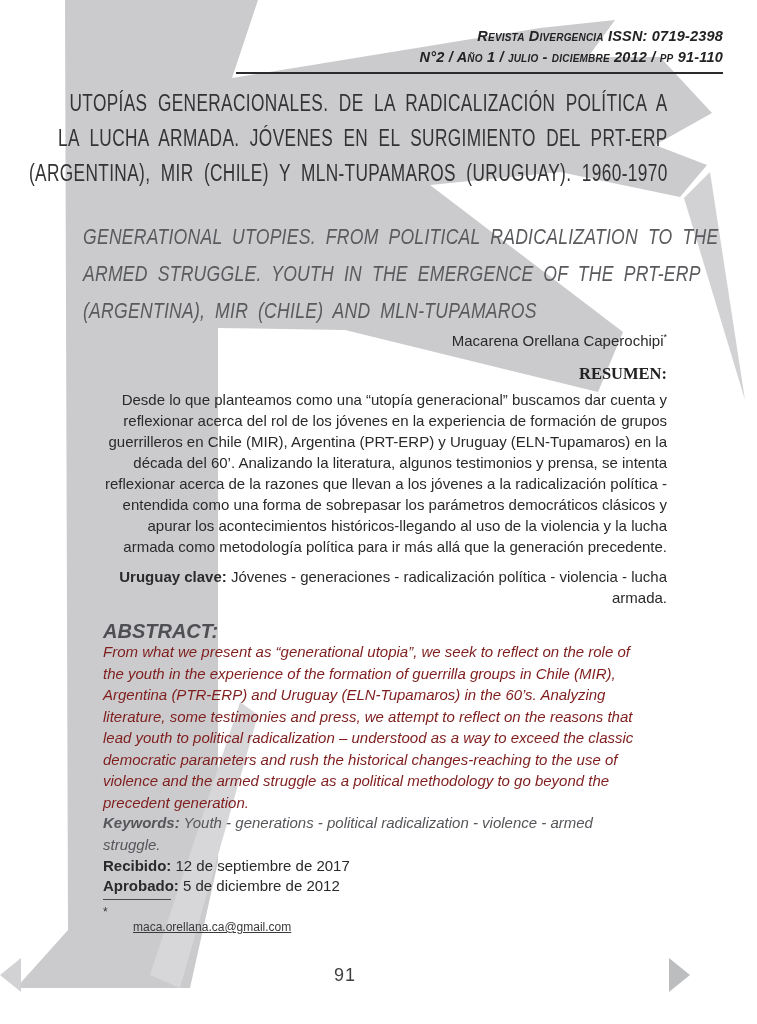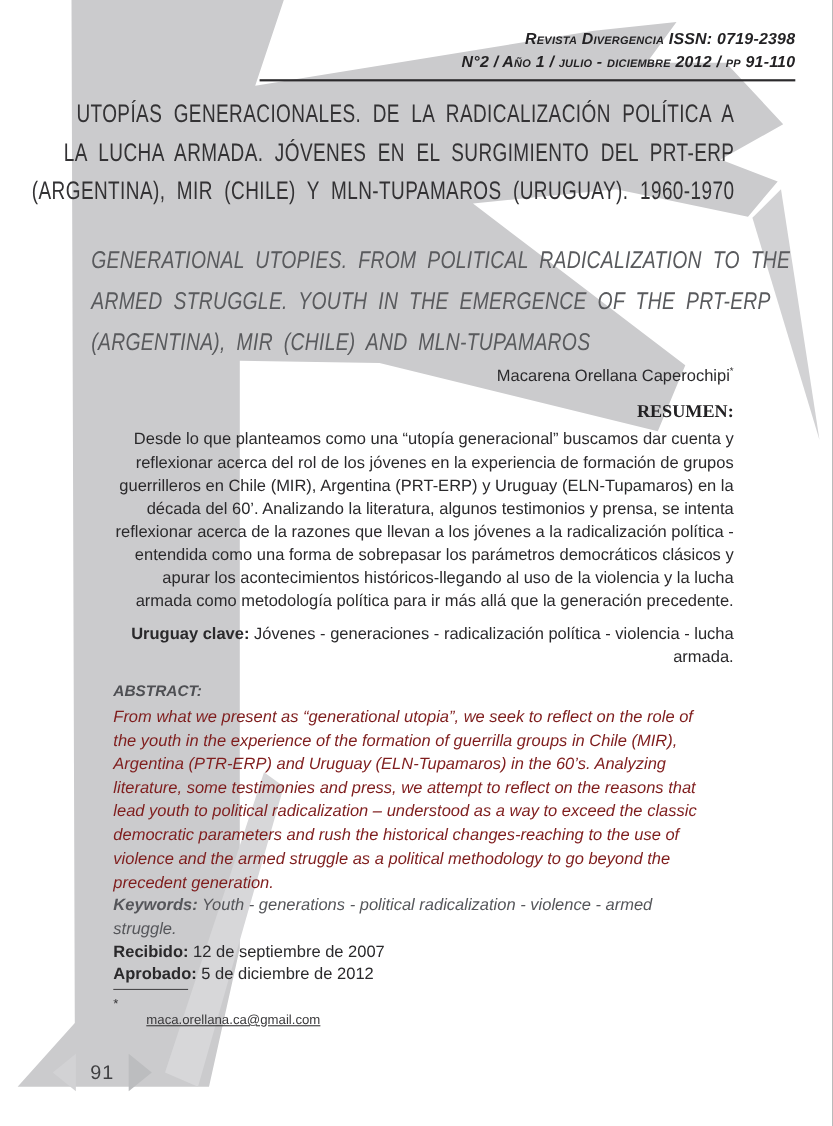--- a/index.html
+++ b/index.html
@@ -32,36 +32,36 @@
   .title-en .tline{white-space:nowrap;font-size:22px;line-height:37px;word-spacing:6px;letter-spacing:0.3px;}
 
   .author{top:332px;right:90px;text-align:right;font-weight:normal;font-size:15px;color:#2a292b;}
   .author sup{font-size:9px;}
 
   .res-head{top:364px;right:90px;font-weight:bold;font-size:16.5px;color:#222123;font-family:Liberation Serif, serif;}
   .res-body{top:389px;left:103px;width:564px;text-align:right;font-size:15px;line-height:21px;color:#2a292b;}
   .palabras{top:566px;left:103px;width:564px;text-align:right;font-size:15px;line-height:21px;color:#2a292b;}
   .palabras .lbl{font-weight:bold;}
 
-  .abs-head{top:620px;left:103px;font-style:italic;font-weight:bold;font-size:14px;color:#4e4f53;text-align:center;}
+  .abs-head{top:620px;left:103px;font-style:italic;font-weight:bold;font-size:20px;color:#4e4f53;text-align:center;}
   .abs-body{top:641px;left:103px;width:548px;font-style:italic;font-size:15px;line-height:21.5px;color:#7f1d1d;}
   .keywords{top:812px;left:103px;width:548px;font-style:italic;font-size:15px;line-height:21.5px;color:#55565a;}
   .keywords .lbl{font-weight:bold;}
 
   .recv{top:857px;left:103px;font-size:15px;color:#2a292b;}
   .appr{top:877px;left:103px;font-size:15px;color:#2a292b;}
   .recv .lbl,.appr .lbl{font-weight:bold;}
 
   .footnote{top:899px;left:103px;width:640px;font-size:12px;line-height:15px;color:#39383a;}
   .footnote .rule{width:68px;border-top:1.5px solid #4a494b;margin-bottom:5px;}
   .footnote .row{display:flex;}
   .footnote .mark{width:30px;flex:0 0 30px;}
   .footnote .email{text-decoration:underline;}
 
-  .pagenav{top:958px;left:0;width:690px;display:flex;justify-content:flex-start;align-items:center;gap:13px;padding-left:48px;}
+  .pagenav{top:958px;left:0;width:690px;display:flex;justify-content:space-between;align-items:center;gap:13px;}
   .tri{width:0;height:0;border-top:17px solid transparent;border-bottom:17px solid transparent;}
   .tri-left{border-right:21px solid #d2d2d4;}
   .tri-right{border-left:21px solid #bcbdbf;}
   .pageno{font-size:18px;color:#3f3f41;letter-spacing:1px;}
 </style>
 </head>
 <body>
 
 <div class="page">
 
@@ -99,21 +99,21 @@
     <span class="lbl">Uruguay clave:</span><span> Jóvenes - generaciones - radicalización política - violencia - lucha armada.</span>
   </div>
 
   <div class="layer abs-head">ABSTRACT:</div>
   <div class="layer abs-body">From what we present as “generational utopia”, we seek to reflect on the role of the youth in the experience of the formation of guerrilla groups in Chile (MIR), Argentina (PTR-ERP) and Uruguay (ELN-Tupamaros) in the 60’s. Analyzing literature, some testimonies and press, we attempt to reflect on the reasons that lead youth to political radicalization – understood as a way to exceed the classic democratic parameters and rush the historical changes-reaching to the use of violence and the armed struggle as a political methodology to go beyond the precedent generation.</div>
   <div class="layer keywords">
     <span class="lbl">Keywords:</span><span> Youth - generations - political radicalization - violence - armed struggle.</span>
   </div>
 
   <div class="layer recv">
-    <span class="lbl">Recibido:</span><span> 12 de septiembre de 2007</span>
+    <span class="lbl">Recibido:</span><span> 12 de septiembre de 2017</span>
   </div>
   <div class="layer appr">
     <span class="lbl">Aprobado:</span><span> 5 de diciembre de 2012</span>
   </div>
 
   <div class="layer footnote">
     <div class="rule"></div>
     <div class="row">
       <div class="mark">*</div>
       <div>

